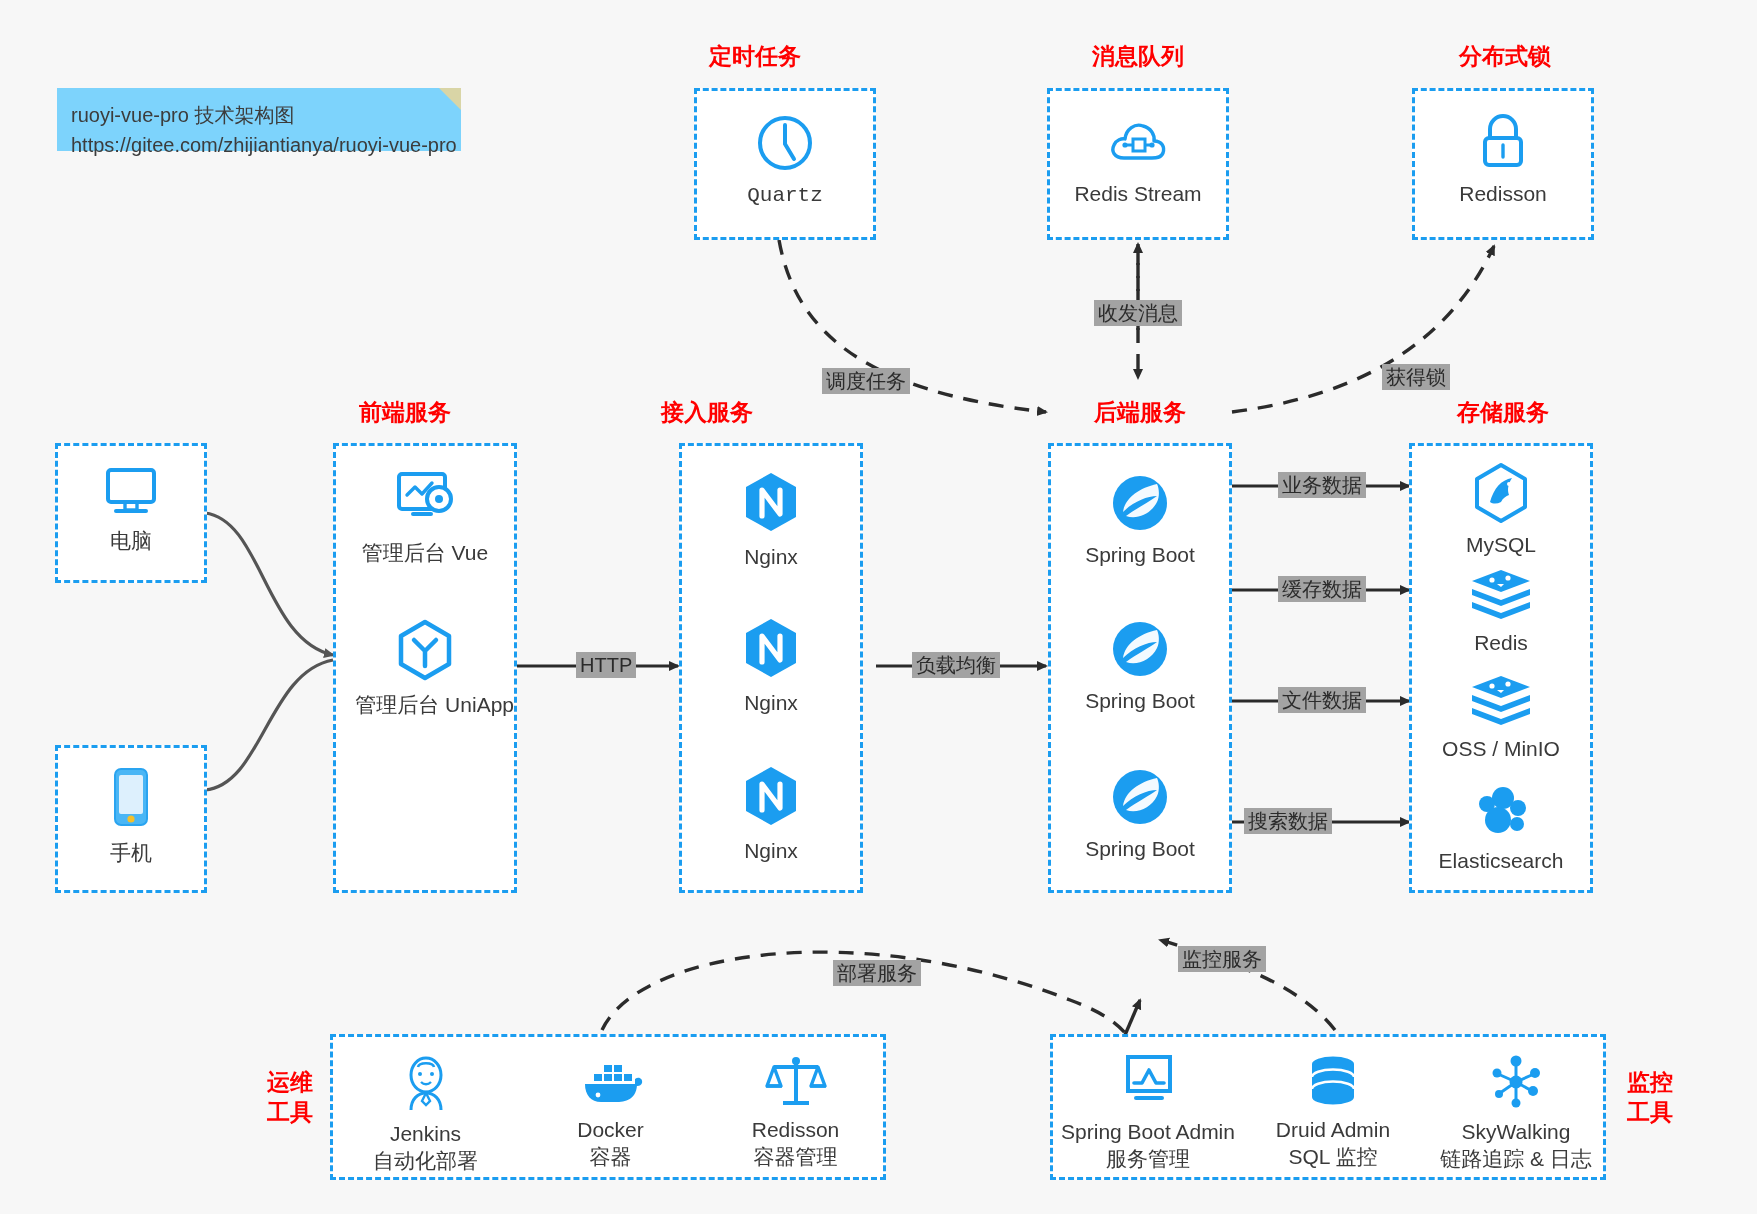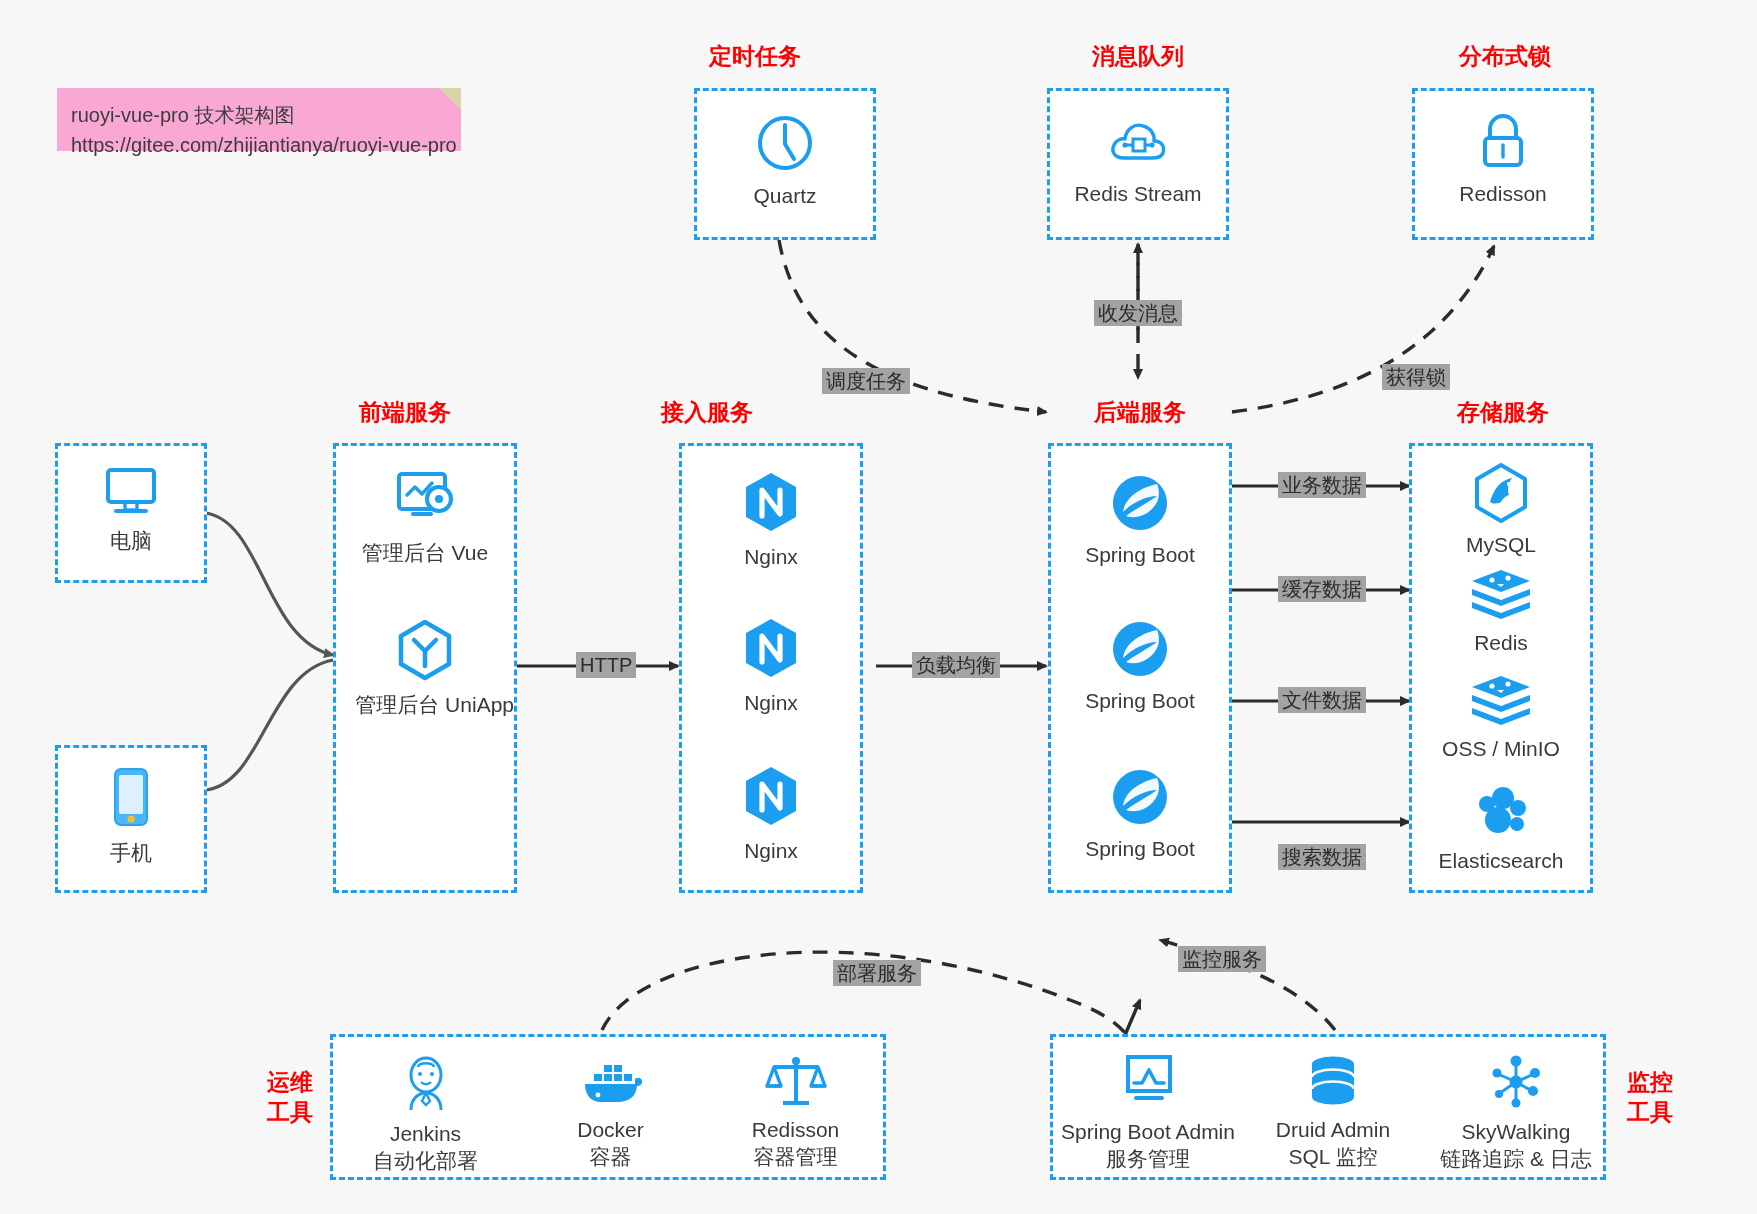--- a/index.html
+++ b/index.html
@@ -50,21 +50,21 @@
     font-size:21px;
     color:#3a3a3a;
     line-height:1.3;
     white-space:nowrap;
   }
 
   
   .note{
     position:absolute;
     left:57px;top:88px;width:404px;height:63px;
-    background:#f9a8d4;
+    background:#7dd3fc;
     font-size:20px;color:#3c3c3c;
     padding:12px 14px 0 14px;
     box-sizing:border-box;
     line-height:1.5;
   }
   .note .fold{
     position:absolute;right:0;top:0;
     width:0;height:0;
     border-left:22px solid transparent;
     border-top:22px solid #d9d5a6;
@@ -130,21 +130,21 @@
   </svg>
 
   <div class="note">
     <div class="fold"></div>
     <span>ruoyi-vue-pro 技术架构图</span>
     <span>https://gitee.com/zhijiantianya/ruoyi-vue-pro</span>
   </div>
 
   <div class="grp-title" style="left:660px;top:42px;width:190px;">定时任务</div>
   <div class="box" style="left:694px;top:88px;width:182px;height:152px;">
-    <div class="node" style="top:20px;">
+    <div class="node" style="top:20px;font-family:Liberation Mono, monospace;">
       <svg class="ic" width="64" height="64" viewBox="0 0 64 64">
         <circle cx="32" cy="32" r="25" fill="none" stroke="#1b9df0" stroke-width="4"></circle>
         <path d="M32 14 L32 33 L41 48" fill="none" stroke="#1b9df0" stroke-width="4" stroke-linecap="round"></path>
       </svg>
       <span class="lbl">Quartz</span>
     </div>
   </div>
 
   <div class="grp-title" style="left:1043px;top:42px;width:190px;">消息队列</div>
   <div class="box" style="left:1047px;top:88px;width:182px;height:152px;">
@@ -312,21 +312,21 @@
       </svg>
       <span class="lbl">Elasticsearch</span>
     </div>
   </div>
 
   <div class="elabel" style="left:576px;top:652px;">HTTP</div>
   <div class="elabel" style="left:912px;top:652px;">负载均衡</div>
   <div class="elabel" style="left:1278px;top:472px;">业务数据</div>
   <div class="elabel" style="left:1278px;top:576px;">缓存数据</div>
   <div class="elabel" style="left:1278px;top:687px;">文件数据</div>
-  <div class="elabel" style="left:1278px;top:808px;margin-top:36px;">搜索数据</div>
+  <div class="elabel" style="left:1244px;top:808px;">搜索数据</div>
 
   <div class="elabel" style="left:833px;top:960px;">部署服务</div>
   <div class="elabel" style="left:1178px;top:946px;">监控服务</div>
 
   <div class="side-title" style="left:258px;top:1068px;width:64px;">
     <div>运维</div>
     <div>工具</div>
   </div>
   <div class="box" style="left:330px;top:1034px;width:556px;height:146px;">
     <div class="node" style="top:16px;left:0;width:185px;">

